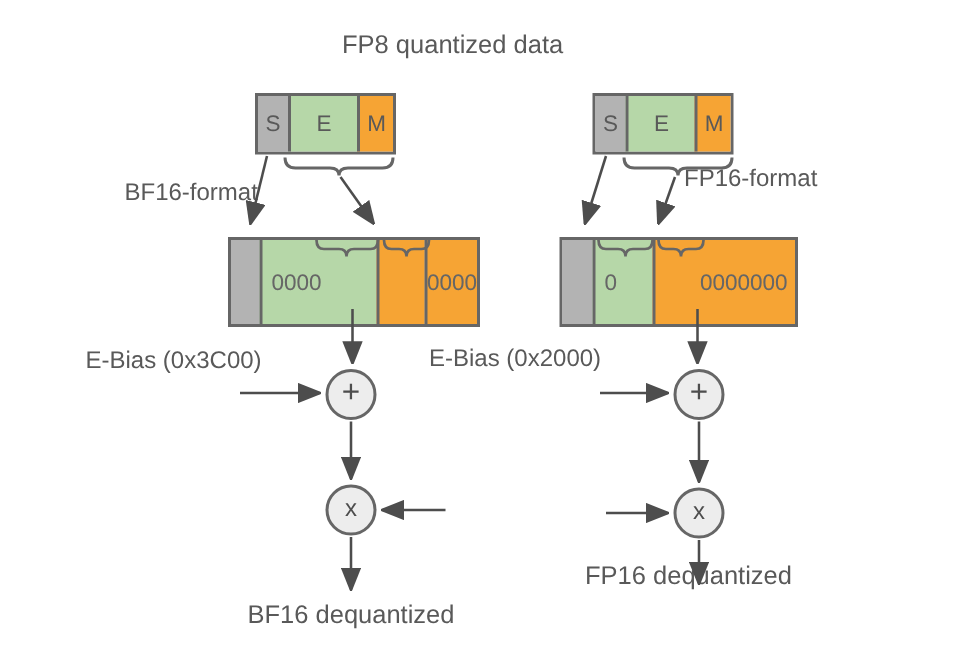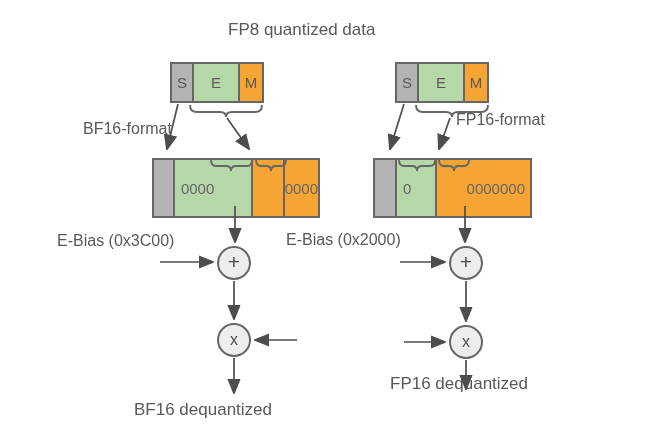--- a/index.html
+++ b/index.html
@@ -96,21 +96,21 @@
   <div class="op-circle plus" style="left:449px;top:246px;">
       <span>+</span>
     </div>
   <div class="op-circle times" style="left:217px;top:323px;">
       <span>x</span>
     </div>
   <div class="op-circle times" style="left:449px;top:325px;">
       <span>x</span>
     </div>
 
-  <div class="label big" style="left:134px;top:401px;text-align:right;">BF16 dequantized</div>
+  <div class="label big" style="left:165px;top:401px;text-align:right;">BF16 dequantized</div>
   <div class="label big" style="left:390px;top:375px;">FP16 dequantized</div>
 
   <svg class="overlay" width="649" height="438" viewBox="0 0 649 438">
     <defs>
       <marker id="ah" markerWidth="9" markerHeight="8" refX="8.5" refY="4" orient="auto">
         <path d="M0,0 L10,4 L0,8 Z" fill="#4d4d4d"></path>
       </marker>
     </defs>
 
     <g stroke="#666" fill="none" stroke-width="2">

